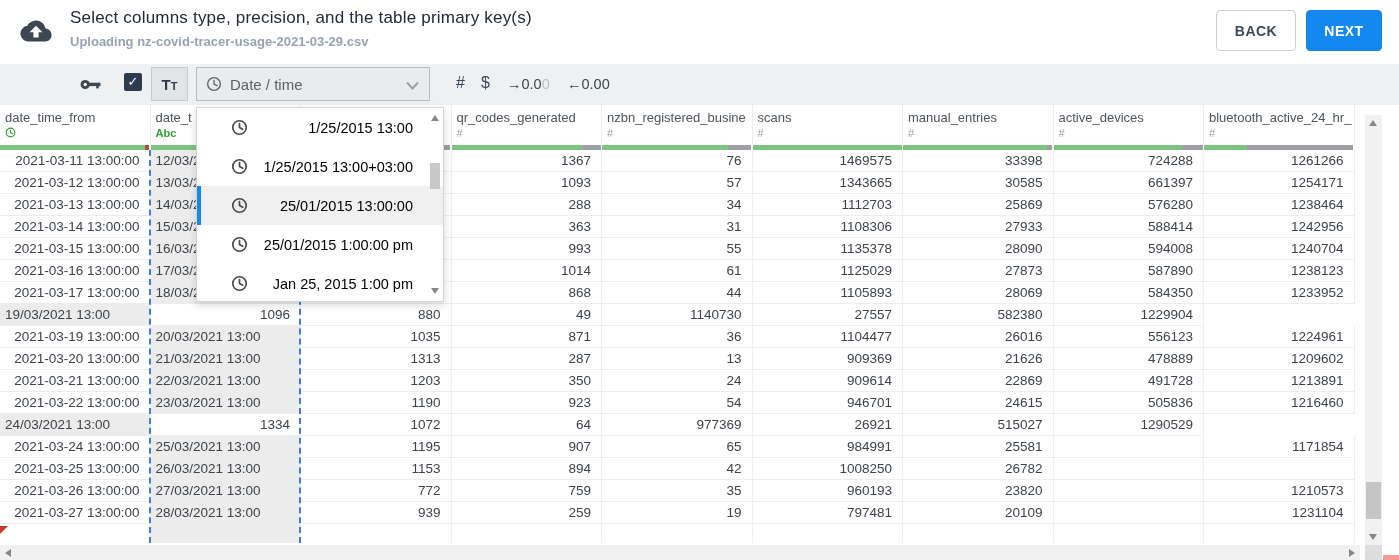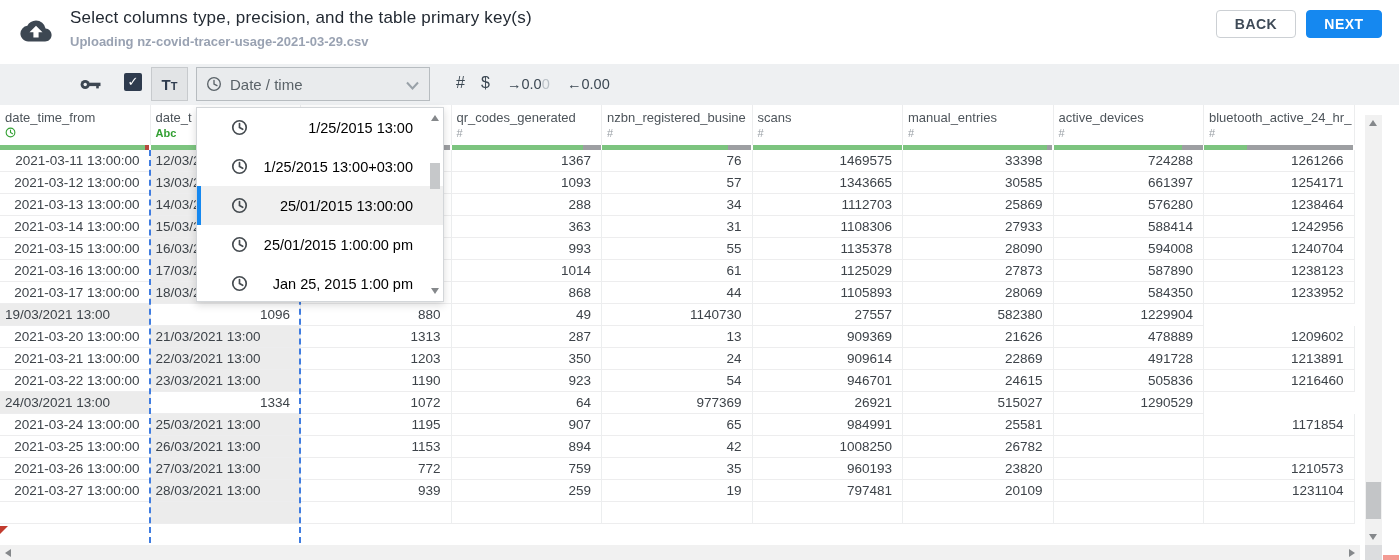--- a/index.html
+++ b/index.html
@@ -4,21 +4,21 @@
 <style>
   html,body{margin:0;padding:0;background:#fff;}
   .page{position:relative;width:1399px;height:560px;background:#fff;overflow:hidden;
         font-family:"Liberation Sans",sans-serif;-webkit-font-smoothing:antialiased;}
 
   
   .app-header{position:absolute;left:0;top:0;width:1399px;height:64px;background:#fff;}
   .cloud-ic{position:absolute;left:20px;top:18px;width:32px;height:26px;}
   .page-title{position:absolute;left:70px;top:8px;font-size:17px;font-weight:500;color:#232a33;letter-spacing:.2px;}
   .page-sub{position:absolute;left:70px;top:34px;font-size:13px;font-weight:700;color:#99a2b2;}
-  .btn{position:absolute;top:10px;height:28px;border-radius:4px;font-size:14px;font-weight:700;
+  .btn{position:absolute;top:10px;height:41px;border-radius:4px;font-size:14px;font-weight:700;
        letter-spacing:.5px;display:flex;align-items:center;justify-content:center;cursor:pointer;box-sizing:border-box;}
   .btn-back{left:1216px;width:80px;background:#fff;border:1px solid #ccd0d4;color:#3e4a57;}
   .btn-next{left:1306px;width:76px;background:#1588f0;border:1px solid #1588f0;color:#fff;}
 
   
   .toolbar{position:absolute;left:0;top:64px;width:1399px;height:41px;background:#eef0f2;}
   .tb-key{position:absolute;left:80px;top:13px;}
   .tb-check{position:absolute;left:124px;top:9px;width:18px;height:18px;background:#2e3b4e;border-radius:2px;
             color:#fff;font-size:13px;line-height:18px;text-align:center;}
   .tb-tt{position:absolute;left:151px;top:3px;width:37px;height:34px;background:#e2e4e6;border:1px solid #c7cacd;
@@ -282,20 +282,31 @@
         <div class="td left selcol">19/03/2021 13:00</div>
         <div class="td">1096</div>
         <div class="td">880</div>
         <div class="td">49</div>
         <div class="td">1140730</div>
         <div class="td">27557</div>
         <div class="td">582380</div>
         <div class="td">1229904</div>
       </div>
       <div class="trow">
+        <div class="td">2021-03-19 13:00:00</div>
+        <div class="td left selcol">20/03/2021 13:00</div>
+        <div class="td">1035</div>
+        <div class="td">871</div>
+        <div class="td">36</div>
+        <div class="td">1104477</div>
+        <div class="td">26016</div>
+        <div class="td">556123</div>
+        <div class="td">1224961</div>
+      </div>
+      <div class="trow">
         <div class="td">2021-03-20 13:00:00</div>
         <div class="td left selcol">21/03/2021 13:00</div>
         <div class="td">1313</div>
         <div class="td">287</div>
         <div class="td">13</div>
         <div class="td">909369</div>
         <div class="td">21626</div>
         <div class="td">478889</div>
         <div class="td">1209602</div>
       </div>

